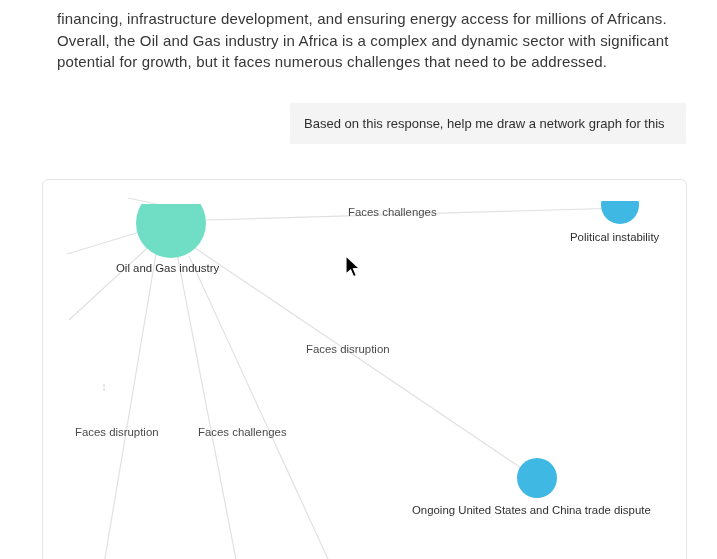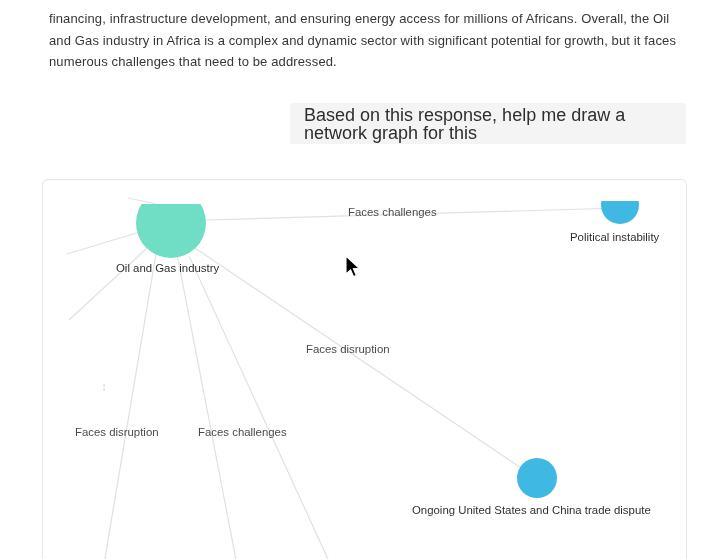--- a/index.html
+++ b/index.html
@@ -20,44 +20,44 @@
   
   #conversation {
     position: absolute;
     left: 0; top: 0;
     width: 717px;
     height: 162px;
   }
 
   #assistant-paragraph {
     position: absolute;
-    left: 49px;
+    left: 57px;
     top: 8px;
     width: 628px;
-    font-size: 13px;
+    font-size: 15px;
     line-height: 21.5px;
     color: #373737;
     letter-spacing: 0.01em;
     white-space: pre-wrap;
   }
 
   #user-bubble {
     position: absolute;
     left: 290px;
     top: 103px;
     width: 396px;
     height: 41px;
     background: #f4f4f4;
     border-radius: 2px;
     display: flex;
     align-items: center;
   }
   #user-bubble-text {
     padding-left: 14px;
-    font-size: 18px;
+    font-size: 13px;
     line-height: 18px;
     color: #2e2e2e;
   }
 
   
   #graph-card {
     position: absolute;
     left: 42px;
     top: 179px;
     width: 645px;

